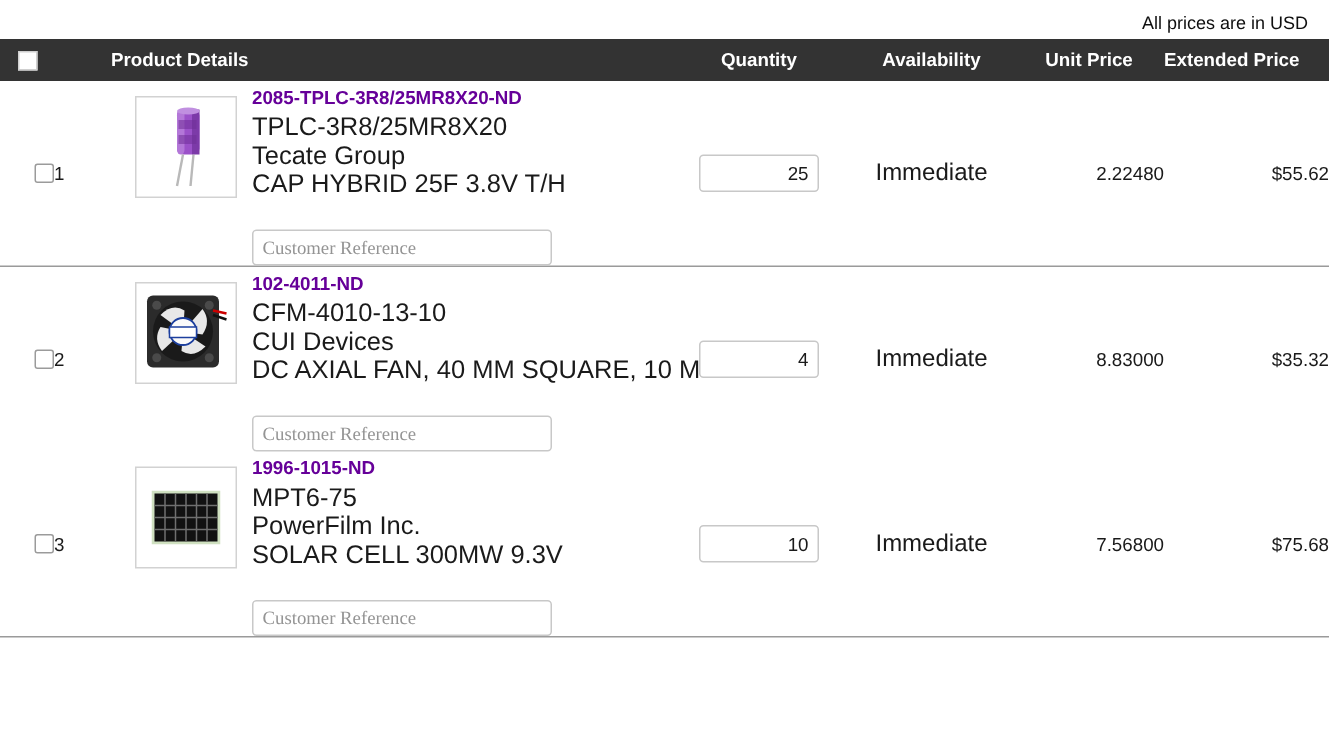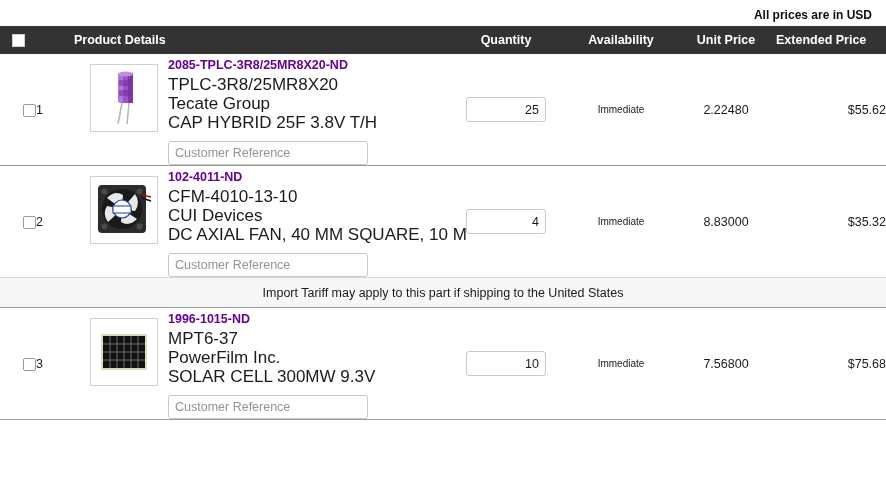--- a/index.html
+++ b/index.html
@@ -18,21 +18,21 @@
     position: relative;
     width: 886px;
     height: 500px;
     box-sizing: border-box;
   }
 
   
   .currency-notice {
     text-align: right;
     font-size: 12px;
-    font-weight: bold;
+    font-weight: normal;
     color: #0f0f0f;
     padding: 4px 14px 0 0;
     height: 26px;
     box-sizing: border-box;
     line-height: 22px;
   }
 
   
   table.cart {
     width: 886px;
@@ -132,27 +132,27 @@
     line-height: 19px;
     white-space: nowrap;
   }
   .mfr-part, .mfr-name, .desc {
     font-size: 17px;
     color: #1a1a1a;
     line-height: 19px;
     white-space: nowrap;
   }
   .cust-ref {
-    margin-top: 9px;
+    margin-top: 21px;
     width: 200px;
     height: 24px;
     box-sizing: border-box;
     border: 1px solid #c8c8c8;
     border-radius: 3px;
-    font-family: Liberation Sans, sans-serif;
+    font-family: Liberation Serif, serif;
     font-size: 12.5px;
     color: #333;
     padding: 0 6px;
     background: #ffffff;
     outline: none;
   }
   .cust-ref::placeholder { color: #949494; }
 
   td.cell-qty { text-align: center; }
   .qty-input {
@@ -164,24 +164,24 @@
     font-family: "Liberation Sans", sans-serif;
     font-size: 12.5px;
     color: #1a1a1a;
     padding: 0 6px;
     background: #ffffff;
     outline: none;
     text-align: right;
   }
   td.cell-avail {
     text-align: center;
-    font-size: 10px;
+    font-size: 16px;
   }
   td.cell-unit {
-    text-align: center;
+    text-align: right;
     font-size: 12.5px;
   }
   td.cell-ext {
     text-align: right;
     font-size: 12.5px;
     padding-right: 14px;
   }
 
   
   tr.tariff-row > td {
@@ -317,23 +317,20 @@
           </div>
         </td>
         <td class="cell-qty">
           <input class="qty-input" type="text" value="4" style="">
         </td>
         <td class="cell-avail">Immediate</td>
         <td class="cell-unit">8.83000</td>
         <td class="cell-ext">$35.32</td>
       </tr>
 
-      <tr class="tariff-row">
-        <td colspan="7">Import Tariff may apply to this part if shipping to the United States</td>
-      </tr>
 
       <tr class="item-row">
         <td class="cell-check">
           <span class="row-checkbox"></span>
         </td>
         <td class="cell-index">3</td>
         <td class="cell-details">
           <div class="details-wrap">
             <div class="thumb">
               <svg class="art" width="46" height="36" viewBox="0 0 46 36" aria-hidden="true">
@@ -346,21 +343,21 @@
                   <line x1="30" y1="2" x2="30" y2="34"></line>
                   <line x1="37" y1="2" x2="37" y2="34"></line>
                   <line x1="2" y1="10" x2="44" y2="10"></line>
                   <line x1="2" y1="18" x2="44" y2="18"></line>
                   <line x1="2" y1="26" x2="44" y2="26"></line>
                 </g>
               </svg>
             </div>
             <div class="info">
               <a class="part-link" href="#">1996-1015-ND</a>
-              <div class="mfr-part">MPT6-37</div>
+              <div class="mfr-part">MPT6-75</div>
               <div class="mfr-name">PowerFilm Inc.</div>
               <div class="desc">SOLAR CELL 300MW 9.3V</div>
               <input class="cust-ref" type="text" value="" placeholder="Customer Reference" style="">
             </div>
           </div>
         </td>
         <td class="cell-qty">
           <input class="qty-input" type="text" value="10" style="">
         </td>
         <td class="cell-avail">Immediate</td>

